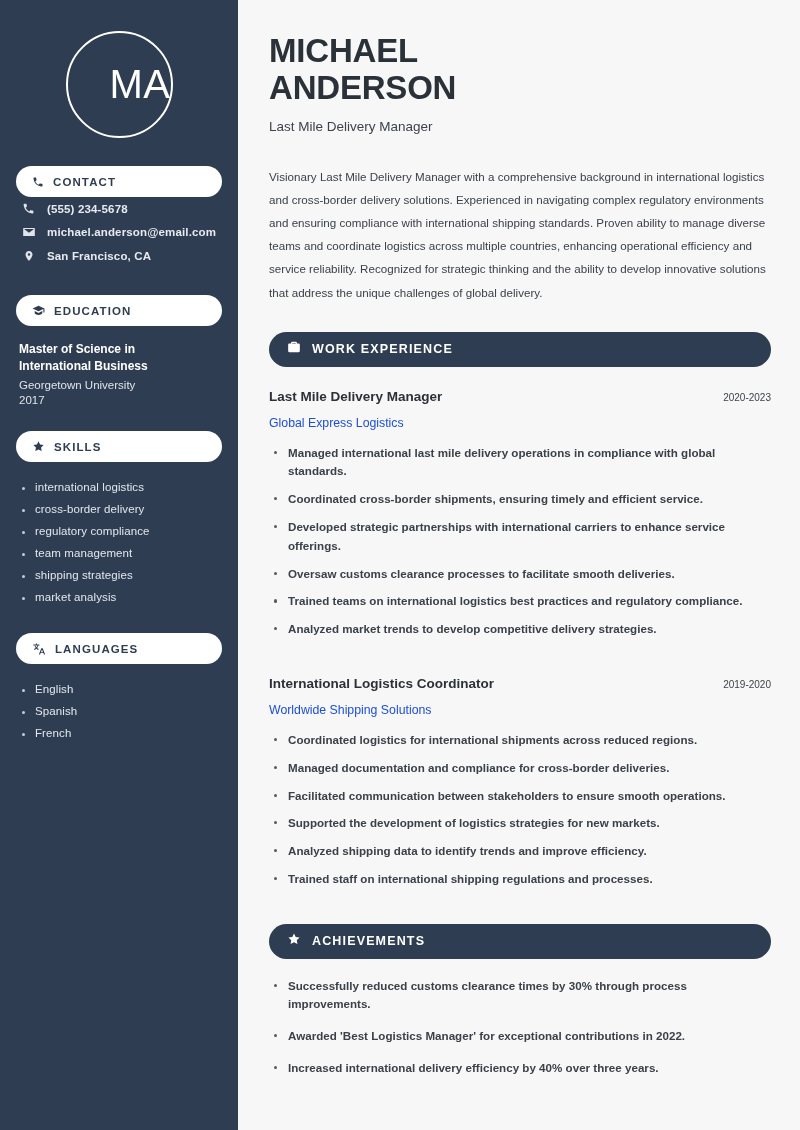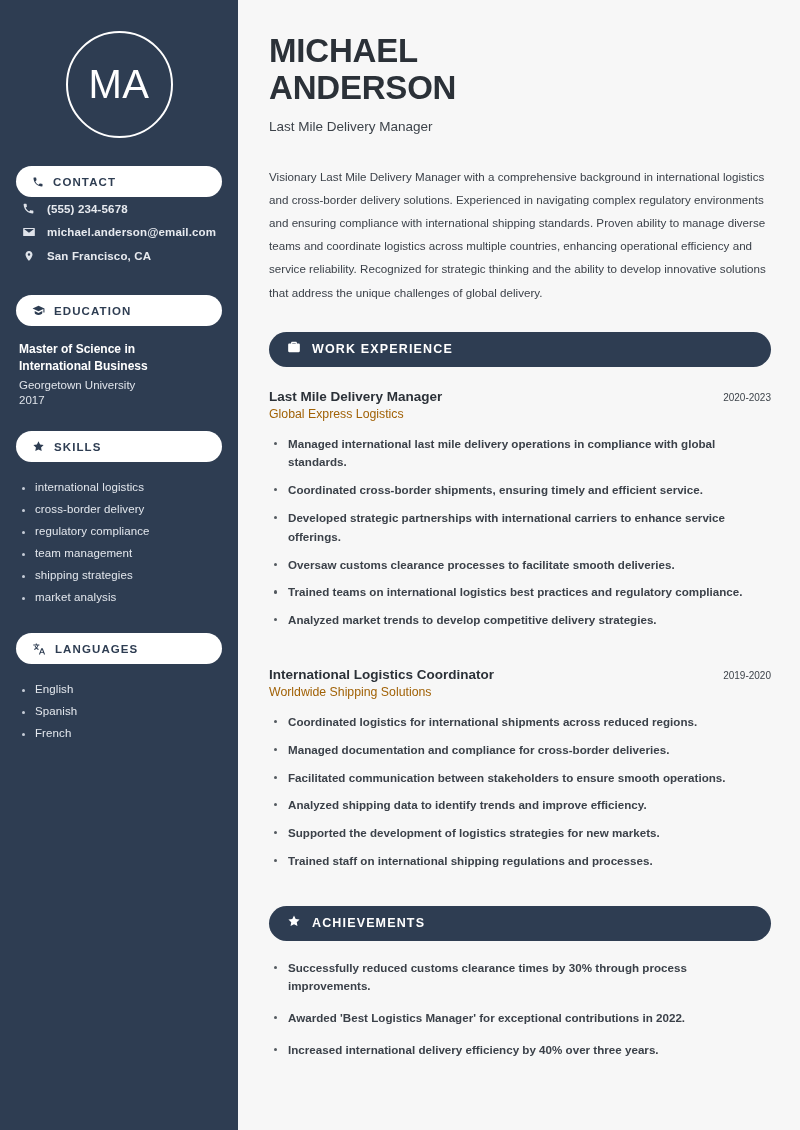--- a/index.html
+++ b/index.html
@@ -26,21 +26,21 @@
     justify-content:center;
     padding-top:31px;
   }
   .avatar {
     width:107px;
     height:107px;
     border-radius:50%;
     border:2px solid #ffffff;
     display:flex;
     align-items:center;
-    justify-content:center;
+    justify-content:flex-end;
   }
   .avatar-initials {
     font-size:40px;
     font-weight:400;
     letter-spacing:0.5px;
     color:#ffffff;
   }
 
   .pill {
     background:#ffffff;
@@ -182,22 +182,22 @@
     color:#2b3138;
   }
   .job-dates {
     font-size:10px;
     color:#3d434a;
     white-space:nowrap;
     padding-left:12px;
   }
   .job-company {
     font-size:12.3px;
-    color:#a16207;
-    margin-top:3px;
+    color:#1d4ed8;
+    margin-top:12px;
   }
 
   .bullets { margin-top:14px; list-style:none;font-weight:bold; }
   .bullets li {
     font-size:11.6px;
     line-height:1.62;
     color:#3b4149;
     padding:0 0 9px 19px;
     position:relative;
     letter-spacing:0.01px;
@@ -350,22 +350,22 @@
   <section class="job">
     <div class="job-head">
       <span class="job-role">International Logistics Coordinator</span>
       <span class="job-dates">2019-2020</span>
     </div>
     <div class="job-company">Worldwide Shipping Solutions</div>
     <ul class="bullets">
       <li>Coordinated logistics for international shipments across reduced regions.</li>
       <li>Managed documentation and compliance for cross-border deliveries.</li>
       <li>Facilitated communication between stakeholders to ensure smooth operations.</li>
+      <li>Supported the development of logistics strategies for new markets.</li>
       <li>Analyzed shipping data to identify trends and improve efficiency.</li>
-      <li>Supported the development of logistics strategies for new markets.</li>
       <li>Trained staff on international shipping regulations and processes.</li>
     </ul>
   </section>
 
   <div class="section-pill pill-achievements">
     <span>
       <svg width="14" height="14" viewBox="0 0 24 24" fill="#ffffff">
         <path d="M12 2.5l2.9 6 6.6.9-4.8 4.6 1.2 6.5L12 17.4 6.1 20.5l1.2-6.5L2.5 9.4l6.6-.9 2.9-6z"></path>
       </svg>
     </span>

